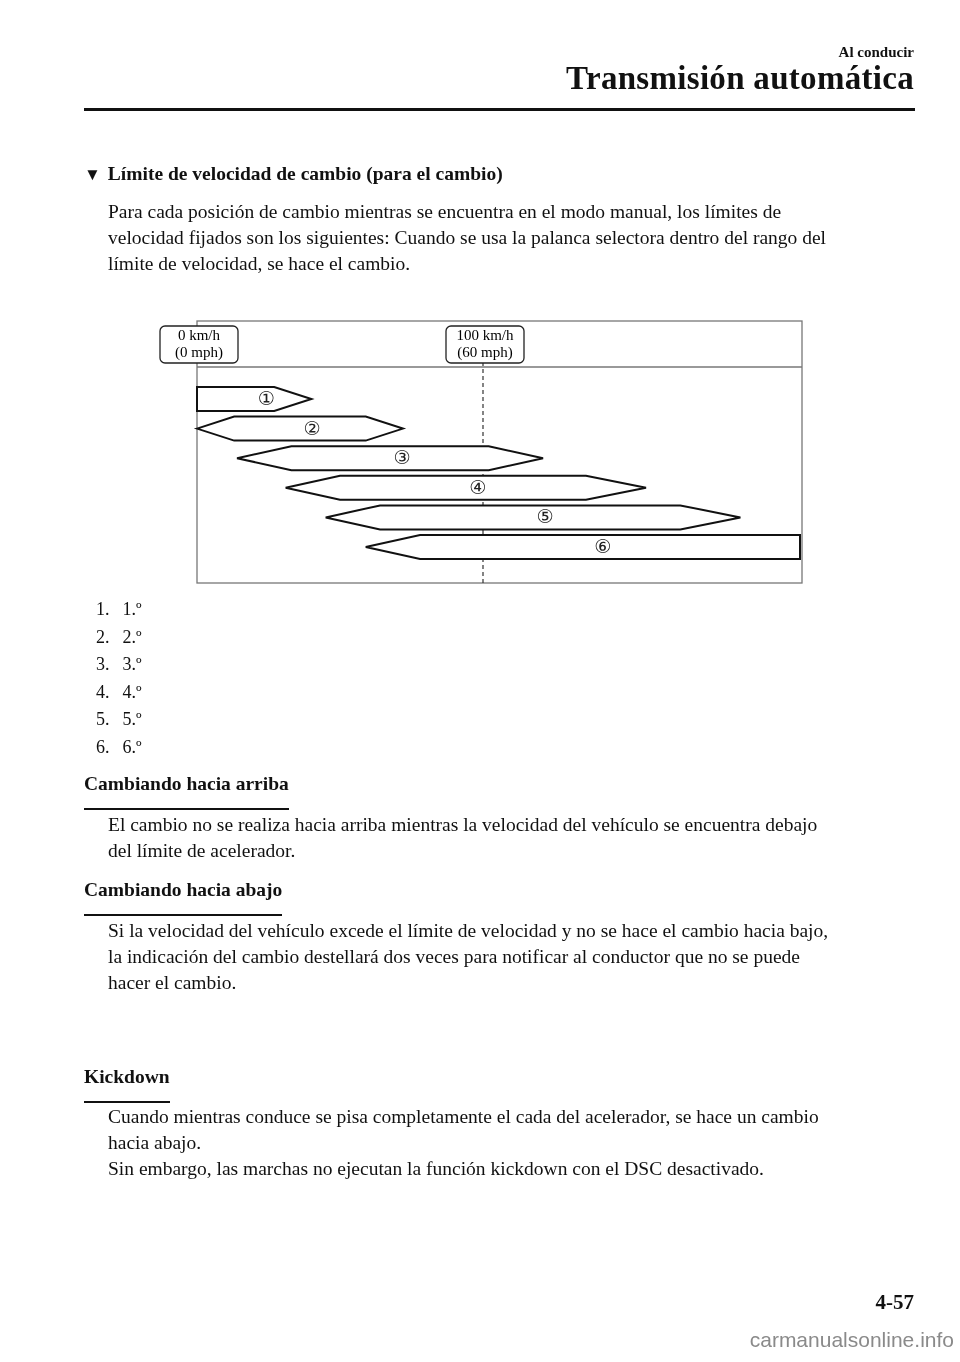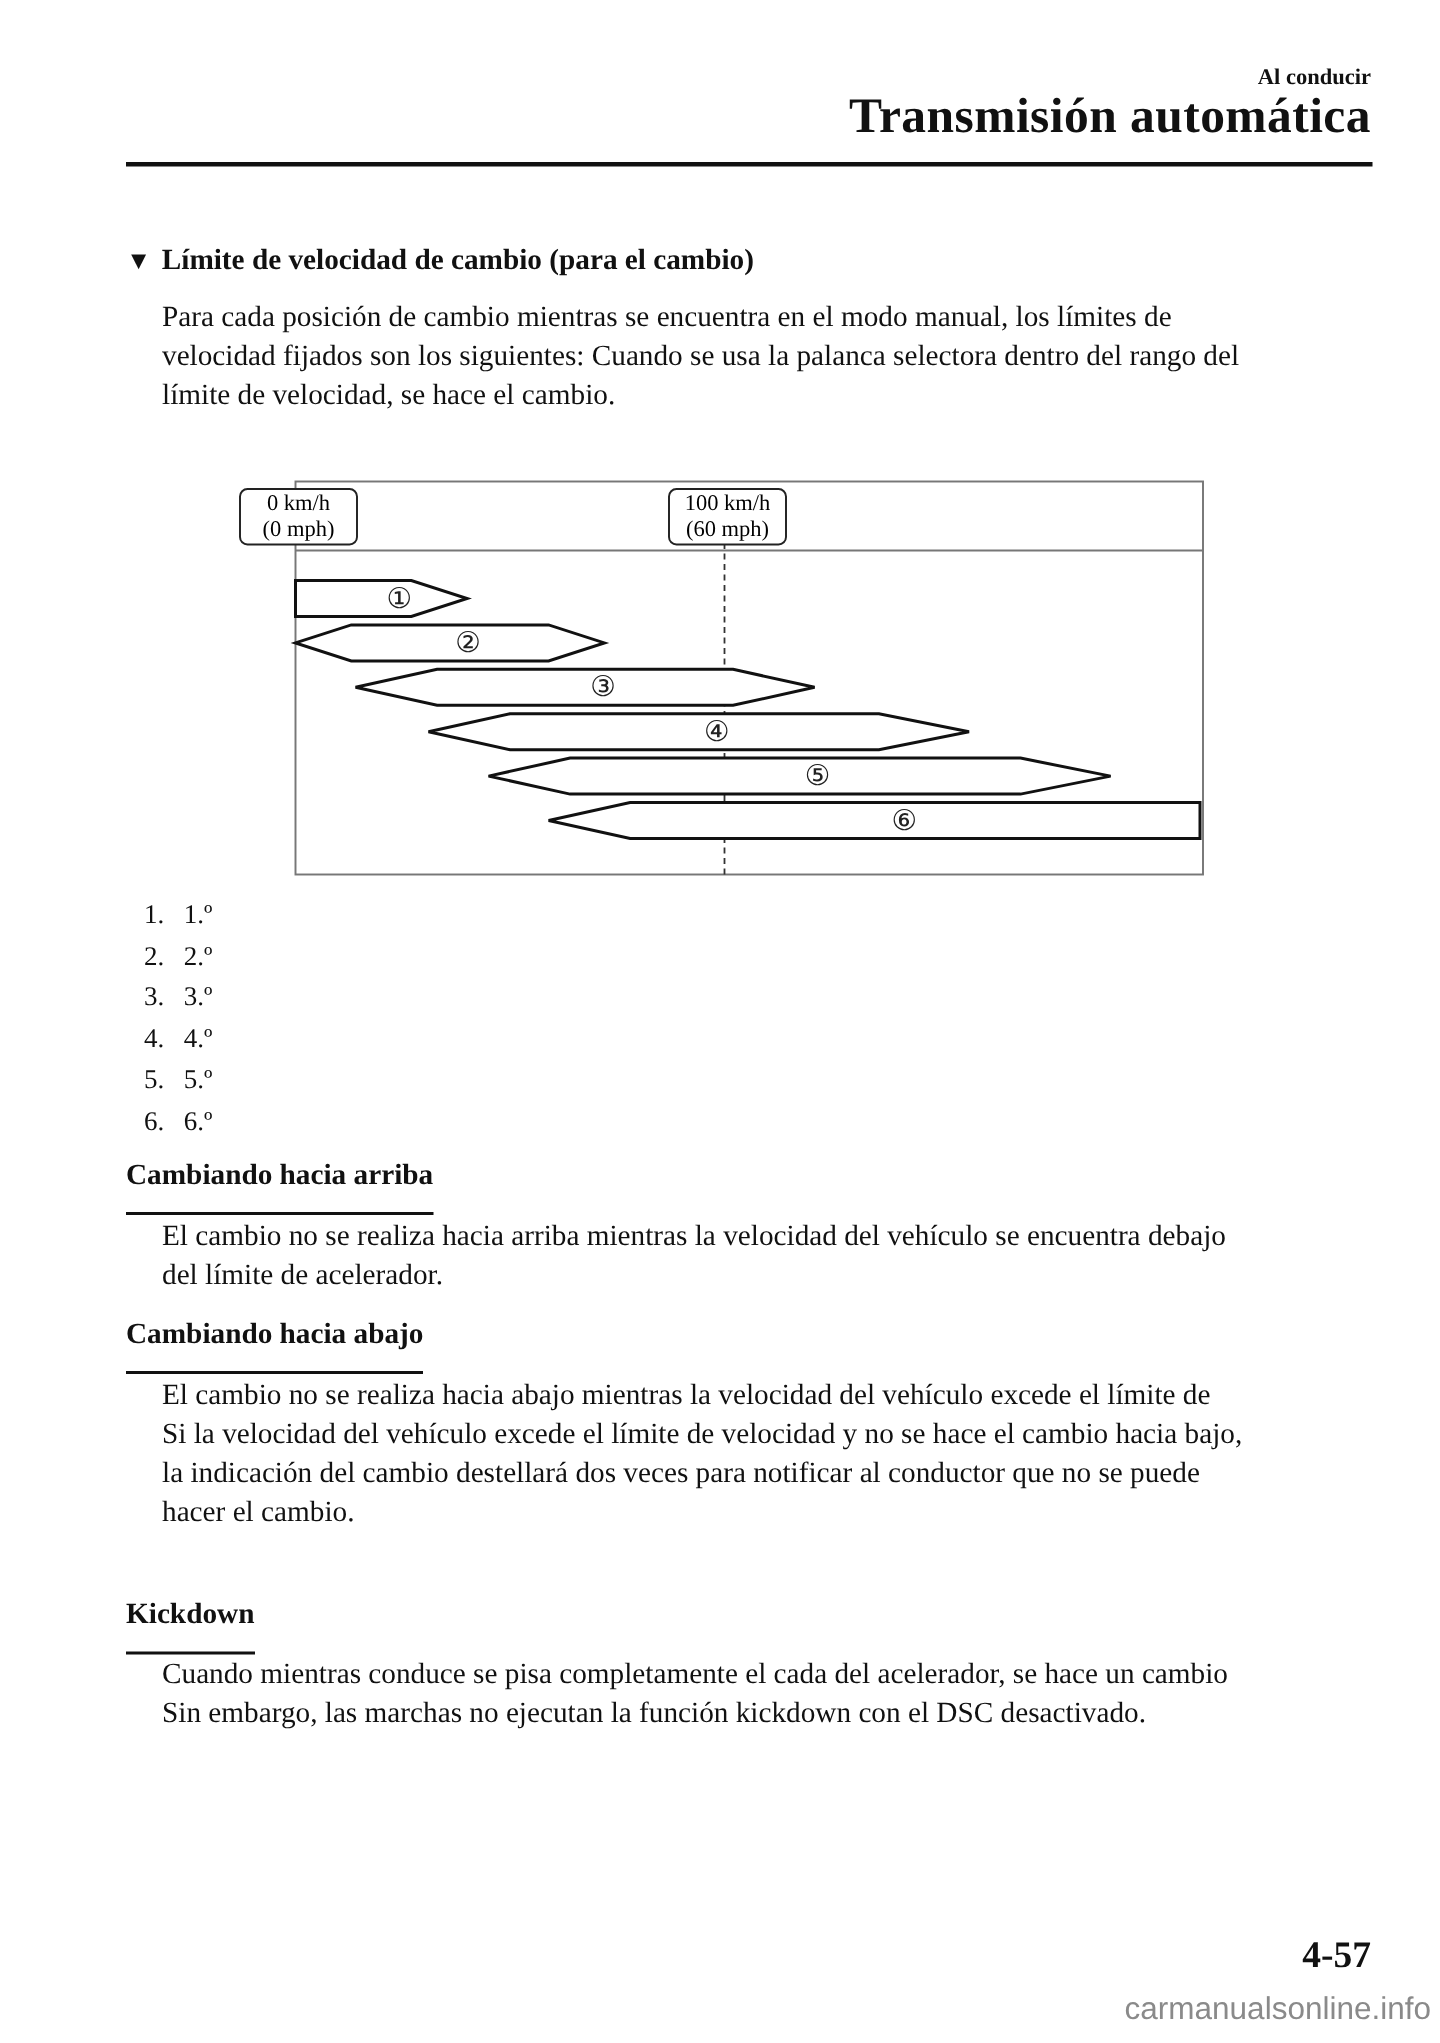--- a/index.html
+++ b/index.html
@@ -8,21 +8,21 @@
   .header-section { position: absolute; right: 46px; top: 44px; text-align: right; font-weight: bold; font-size: 15px; }
   .header-title { position: absolute; right: 46px; top: 60px; text-align: right; font-weight: bold; font-size: 33px; letter-spacing: 0.3px; }
   .header-rule { position: absolute; left: 84px; top: 108px; width: 831px; height: 3px; background: #111; }
   .sec-heading { position: absolute; left: 84px; top: 163px; font-weight: bold; font-size: 19.5px; }
   .sec-heading .tri { font-size: 17px; margin-right: 7px; }
   .para { position: absolute; left: 84px; width: 840px; font-size: 19.5px; line-height: 26px; margin-left: 24px; }
   .sub { position: absolute; left: 84px; font-weight: bold; font-size: 19.5px; border-bottom: 2px solid #111; line-height: 22px; padding-bottom: 13px; }
   .list { position: absolute; left: 96px; top: 596px; font-size: 18px; line-height: 27.6px; }
   .list .num { display: inline-block; width: 22px; }
   .diagram { position: absolute; left: 0; top: 0; width: 960px; height: 600px; pointer-events: auto; }
-  .page-num { position: absolute; right: 46px; top: 1290px; font-weight: bold; font-size: 25px; }
+  .page-num { position: absolute; right: 46px; top: 1290px; font-weight: bold; font-size: 21px; }
   .watermark { position: absolute; right: 6px; top: 1328px; font-family: "Liberation Sans", "DejaVu Sans", sans-serif; font-size: 21px; color: #8a8a8a; }
 </style>
 </head>
 <body>
 
 <div class="header-section">Al conducir</div>
 <div class="header-title">Transmisión automática</div>
 <div class="header-rule"></div>
 
 <div class="sec-heading">
@@ -77,26 +77,26 @@
 </div>
 
 <div class="sub" style="top:773px">Cambiando hacia arriba</div>
 <div class="para" style="top:812px">
   <div>El cambio no se realiza hacia arriba mientras la velocidad del vehículo se encuentra debajo</div>
   <div>del límite de acelerador.</div>
 </div>
 
 <div class="sub" style="top:879px">Cambiando hacia abajo</div>
 <div class="para" style="top:918px">
-  <div>El cambio no se realiza hacia abajo mientras la velocidad del vehículo excede el límite de</div>
   <div>Si la velocidad del vehículo excede el límite de velocidad y no se hace el cambio hacia bajo,</div>
   <div>la indicación del cambio destellará dos veces para notificar al conductor que no se puede</div>
   <div>hacer el cambio.</div>
 </div>
 
 <div class="sub" style="top:1066px">Kickdown</div>
 <div class="para" style="top:1104px">
   <div>Cuando mientras conduce se pisa completamente el cada del acelerador, se hace un cambio</div>
+  <div>hacia abajo.</div>
   <div>Sin embargo, las marchas no ejecutan la función kickdown con el DSC desactivado.</div>
 </div>
 
 <div class="page-num">4-57</div>
 <div class="watermark">carmanualsonline.info</div>
 
 </body></html>

